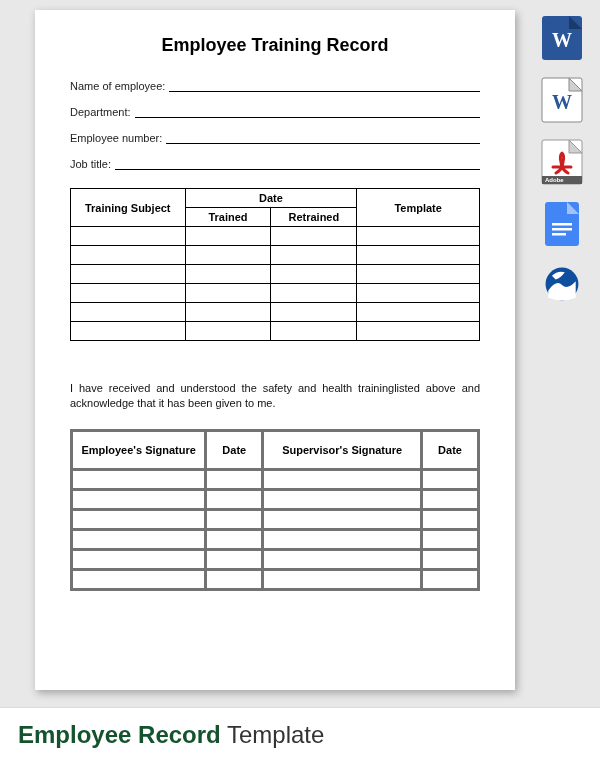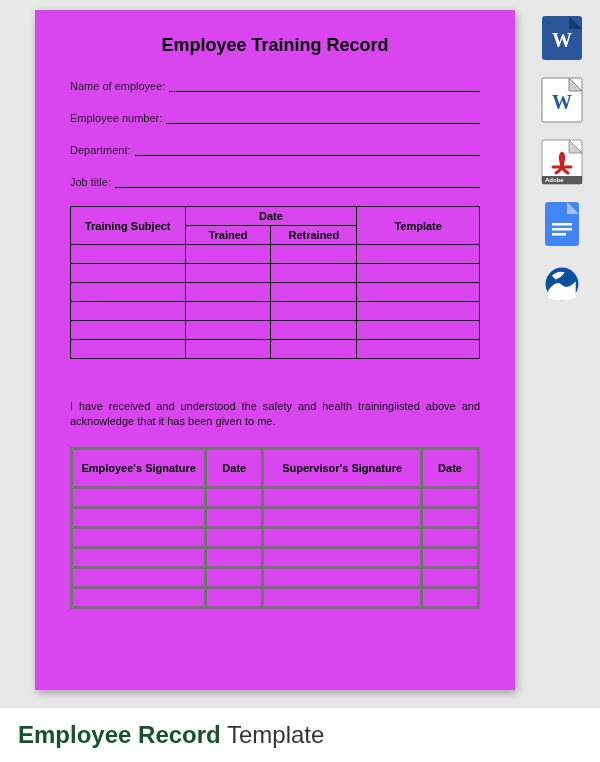--- a/index.html
+++ b/index.html
@@ -10,36 +10,36 @@
       font-family: Arial, sans-serif;
       position: relative;
       overflow: hidden;
     }
     .page {
       position: absolute;
       left: 35px;
       top: 10px;
       width: 480px;
       height: 680px;
-      background: #d946ef;
+      background: #ffffff;
       box-shadow: 2px 3px 8px rgba(0,0,0,0.3);
       padding: 25px 35px 20px 35px;
     }
     .title {
       text-align: center;
       font-weight: bold;
       font-size: 18px;
       margin-bottom: 22px;
       color: #000;
     }
     .field-row {
       display: flex;
       align-items: flex-end;
       font-size: 11px;
-      margin-bottom: 18px;
+      margin-bottom: 12px;
       color: #222;
     }
     .field-label {
       white-space: nowrap;
       padding-right: 4px;
     }
     .field-line {
       flex: 1;
       border-bottom: 1px solid #000;
       height: 14px;
@@ -112,25 +112,25 @@
 <body>
 
 <div class="page">
   <div class="title">Employee Training Record</div>
 
   <div class="field-row">
     <span class="field-label">Name of employee:</span>
     <span class="field-line"></span>
   </div>
   <div class="field-row">
+    <span class="field-label">Department:</span>
+    <span class="field-line"></span>
+  </div>
+  <div class="field-row">
     <span class="field-label">Employee number:</span>
-    <span class="field-line"></span>
-  </div>
-  <div class="field-row">
-    <span class="field-label">Department:</span>
     <span class="field-line"></span>
   </div>
   <div class="field-row">
     <span class="field-label">Job title:</span>
     <span class="field-line"></span>
   </div>
 
   <table class="training-table">
     <thead>
       <tr>

